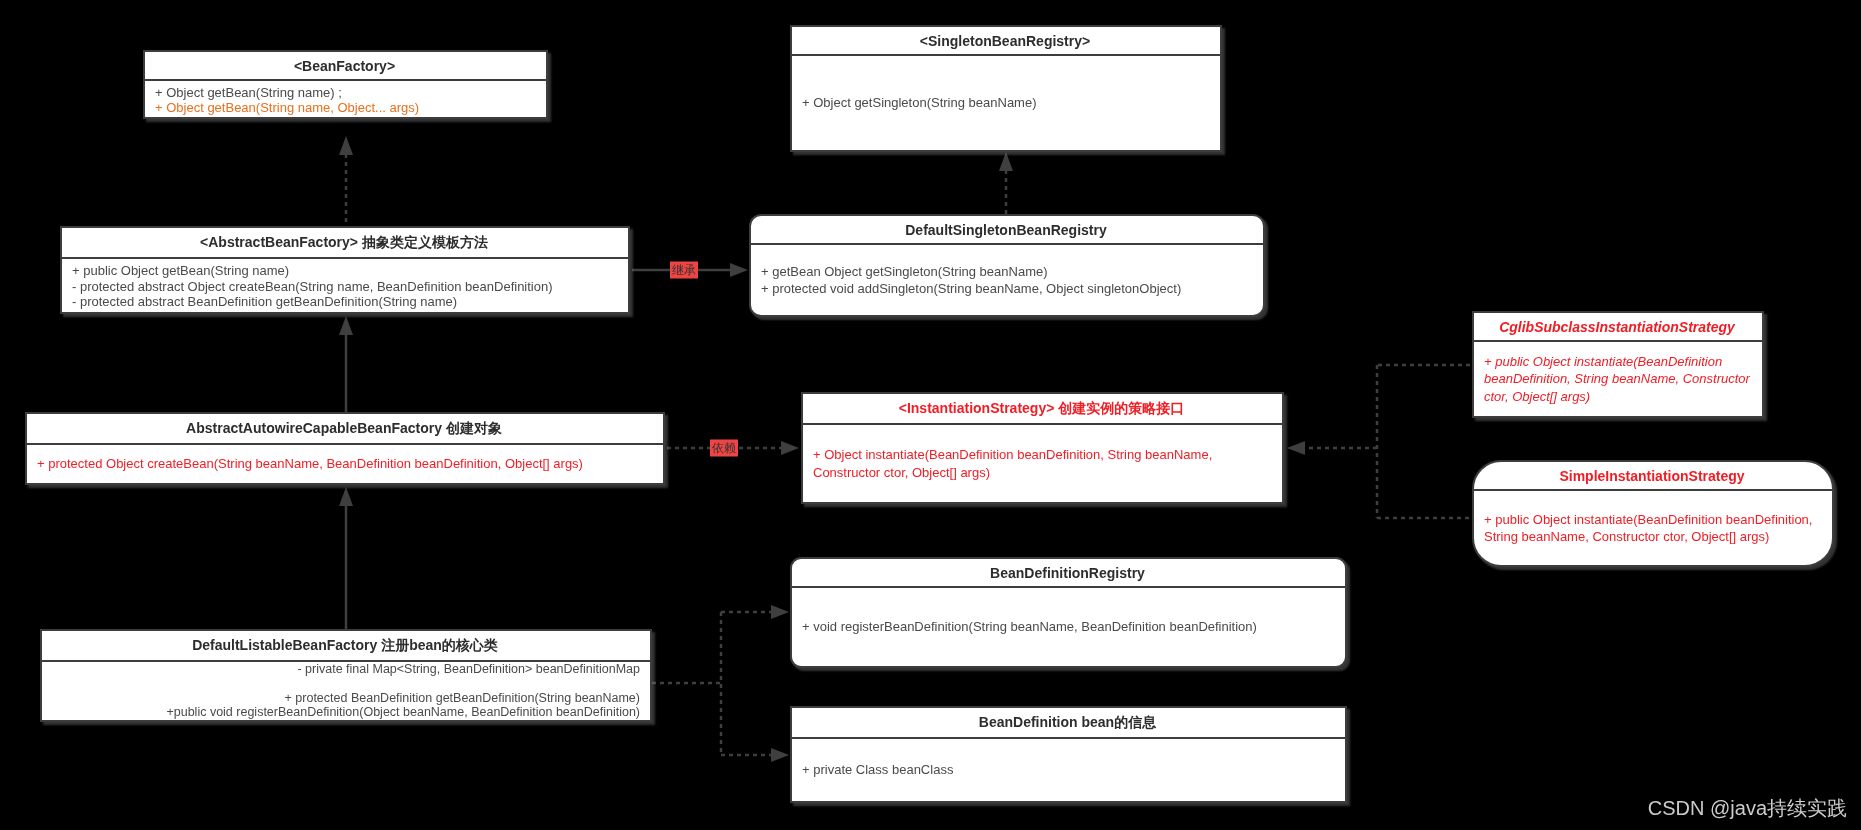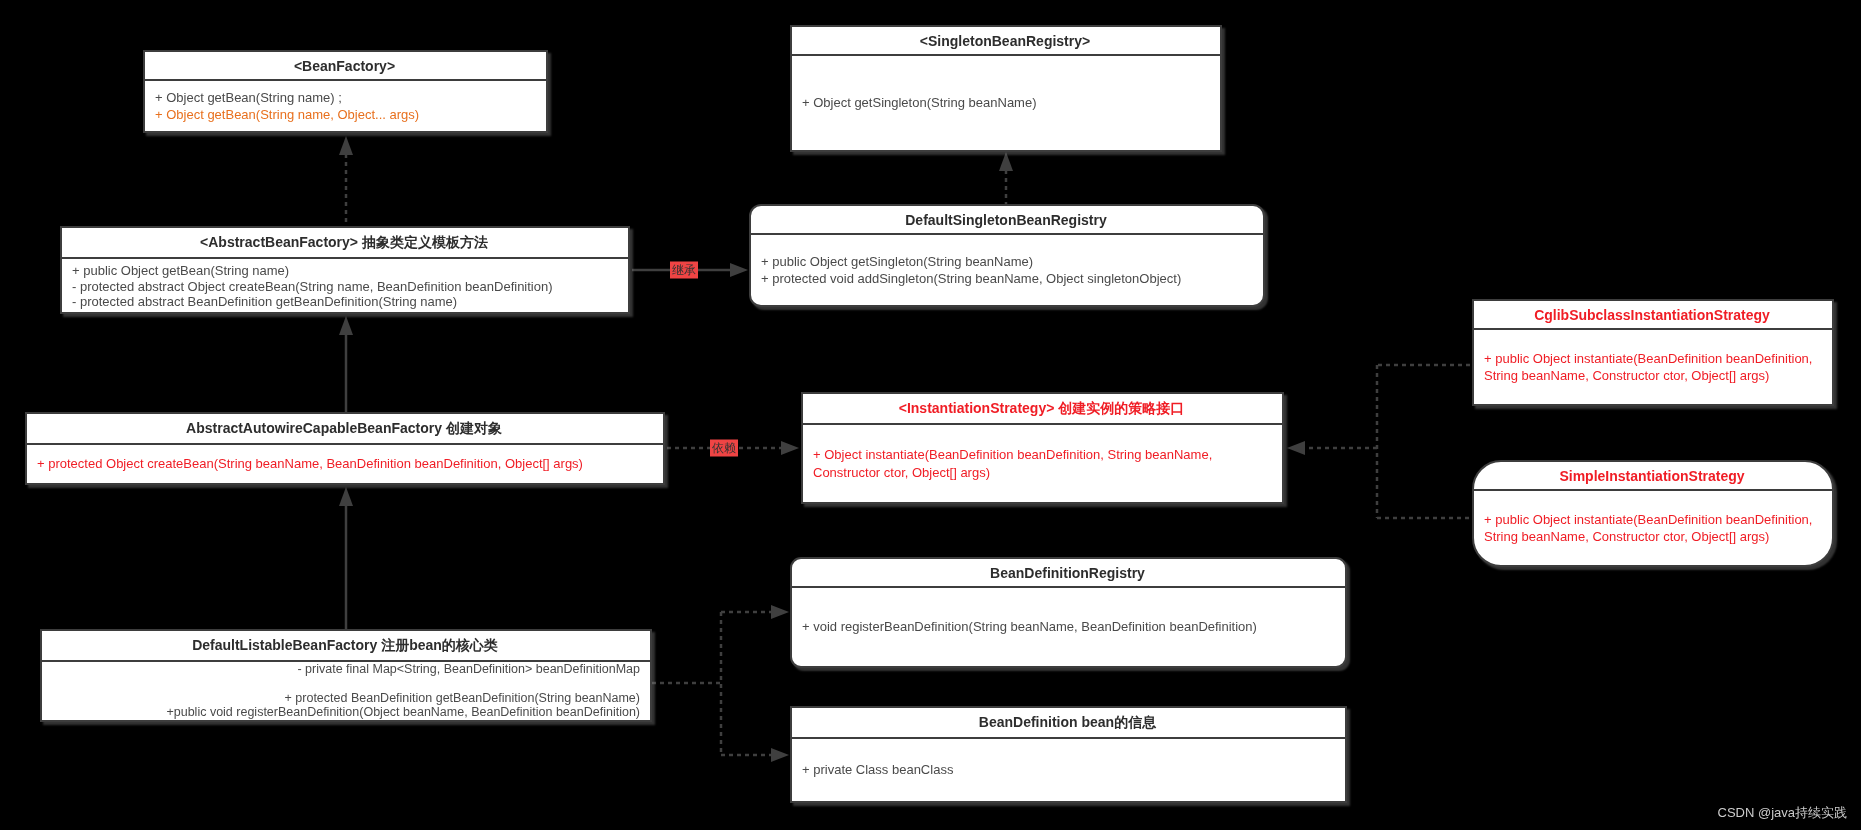--- a/index.html
+++ b/index.html
@@ -28,21 +28,21 @@
   .tight { line-height:1.13; font-size:12.5px;align-items:flex-end; }
   .edges { position:absolute; left:0; top:0; }
   .edges line, .edges path { stroke:#3f3f3f; stroke-width:2.5; fill:none; }
   .edges .dash { stroke-dasharray:4 4; }
   .edges polygon { fill:#3f3f3f; stroke:none; }
   .edge-label {
     position:absolute; transform:translate(-50%,-50%); background:#ef4444;
     color:#333333; font-size:12px; padding:0 2px; white-space:nowrap;
   }
   .watermark {
-    position:absolute; right:14px; bottom:8px; color:#cccccc; font-size:13px;
+    position:absolute; right:14px; bottom:8px; color:#cccccc; font-size:20px;
     white-space:nowrap;
   }
 </style>
 </head>
 <body>
 
 <div id="stage">
 
   <svg class="edges" width="1861" height="830" viewBox="0 0 1861 830">
     <g>
@@ -73,21 +73,21 @@
       <path class="dash" d="M652,683 H721 M721,612 V755 M721,612 H772 M721,755 H772"></path>
       <polygon points="789,612 771,605 771,619"></polygon>
       <polygon points="789,755 771,748 771,762"></polygon>
     </g>
     <g>
       <path class="dash" d="M1470,365 H1377 M1377,365 V518 M1377,518 H1470 M1377,448 H1304"></path>
       <polygon points="1287,448 1305,441 1305,455"></polygon>
     </g>
   </svg>
 
-  <div class="uml-box" style="left:143px; top:50px; width:405px; height:83px;">
+  <div class="uml-box" style="left:143px; top:50px; width:405px; height:69px;">
     <div class="uml-title">&lt;BeanFactory&gt;</div>
     <div class="uml-body">
       <div class="uml-line">+ Object getBean(String name) ;</div>
       <div class="uml-line orange">+ Object getBean(String name, Object... args)</div>
     </div>
   </div>
 
   <div class="uml-box" style="left:790px; top:25px; width:432px; height:127px;">
     <div class="uml-title">&lt;SingletonBeanRegistry&gt;</div>
     <div class="uml-body">
@@ -97,43 +97,43 @@
 
   <div class="uml-box" style="left:60px; top:226px; width:570px; height:88px;">
     <div class="uml-title">&lt;AbstractBeanFactory&gt; 抽象类定义模板方法</div>
     <div class="uml-body">
       <div class="uml-line">+ public Object getBean(String name)</div>
       <div class="uml-line">- protected abstract Object createBean(String name, BeanDefinition beanDefinition)</div>
       <div class="uml-line">- protected abstract BeanDefinition getBeanDefinition(String name)</div>
     </div>
   </div>
 
-  <div class="uml-box" style="left:749px; top:204px; width:516px; height:103px;border-radius:12px;">
+  <div class="uml-box" style="left:749px; top:214px; width:516px; height:103px;border-radius:12px;">
     <div class="uml-title">DefaultSingletonBeanRegistry</div>
     <div class="uml-body">
-      <div class="uml-line">+ public Object getSingleton(String beanName)</div>
+      <div class="uml-line">+ getBean Object getSingleton(String beanName)</div>
       <div class="uml-line">+ protected void addSingleton(String beanName, Object singletonObject)</div>
     </div>
   </div>
 
   <div class="uml-box" style="left:25px; top:412px; width:640px; height:73px;">
     <div class="uml-title">AbstractAutowireCapableBeanFactory 创建对象</div>
     <div class="uml-body">
       <div class="uml-line red">+ protected Object createBean(String beanName, BeanDefinition beanDefinition, Object[] args)</div>
     </div>
   </div>
 
   <div class="uml-box" style="left:801px; top:392px; width:483px; height:112px;">
     <div class="uml-title red">&lt;InstantiationStrategy&gt;  创建实例的策略接口</div>
     <div class="uml-body">
       <div class="uml-line red">+ Object instantiate(BeanDefinition beanDefinition, String beanName, Constructor ctor, Object[] args)</div>
     </div>
   </div>
 
-  <div class="uml-box" style="left:1472px; top:299px; width:362px; height:107px;">
+  <div class="uml-box" style="left:1472px; top:311px; width:292px; height:107px;font-style:italic;">
     <div class="uml-title red">CglibSubclassInstantiationStrategy</div>
     <div class="uml-body">
       <div class="uml-line red">+ public Object instantiate(BeanDefinition beanDefinition, String beanName, Constructor ctor, Object[] args)</div>
     </div>
   </div>
 
   <div class="uml-box" style="left:1472px; top:460px; width:362px; height:107px;border-radius:29px;">
     <div class="uml-title red">SimpleInstantiationStrategy</div>
     <div class="uml-body">
       <div class="uml-line red">+ public Object instantiate(BeanDefinition beanDefinition, String beanName, Constructor ctor, Object[] args)</div>

